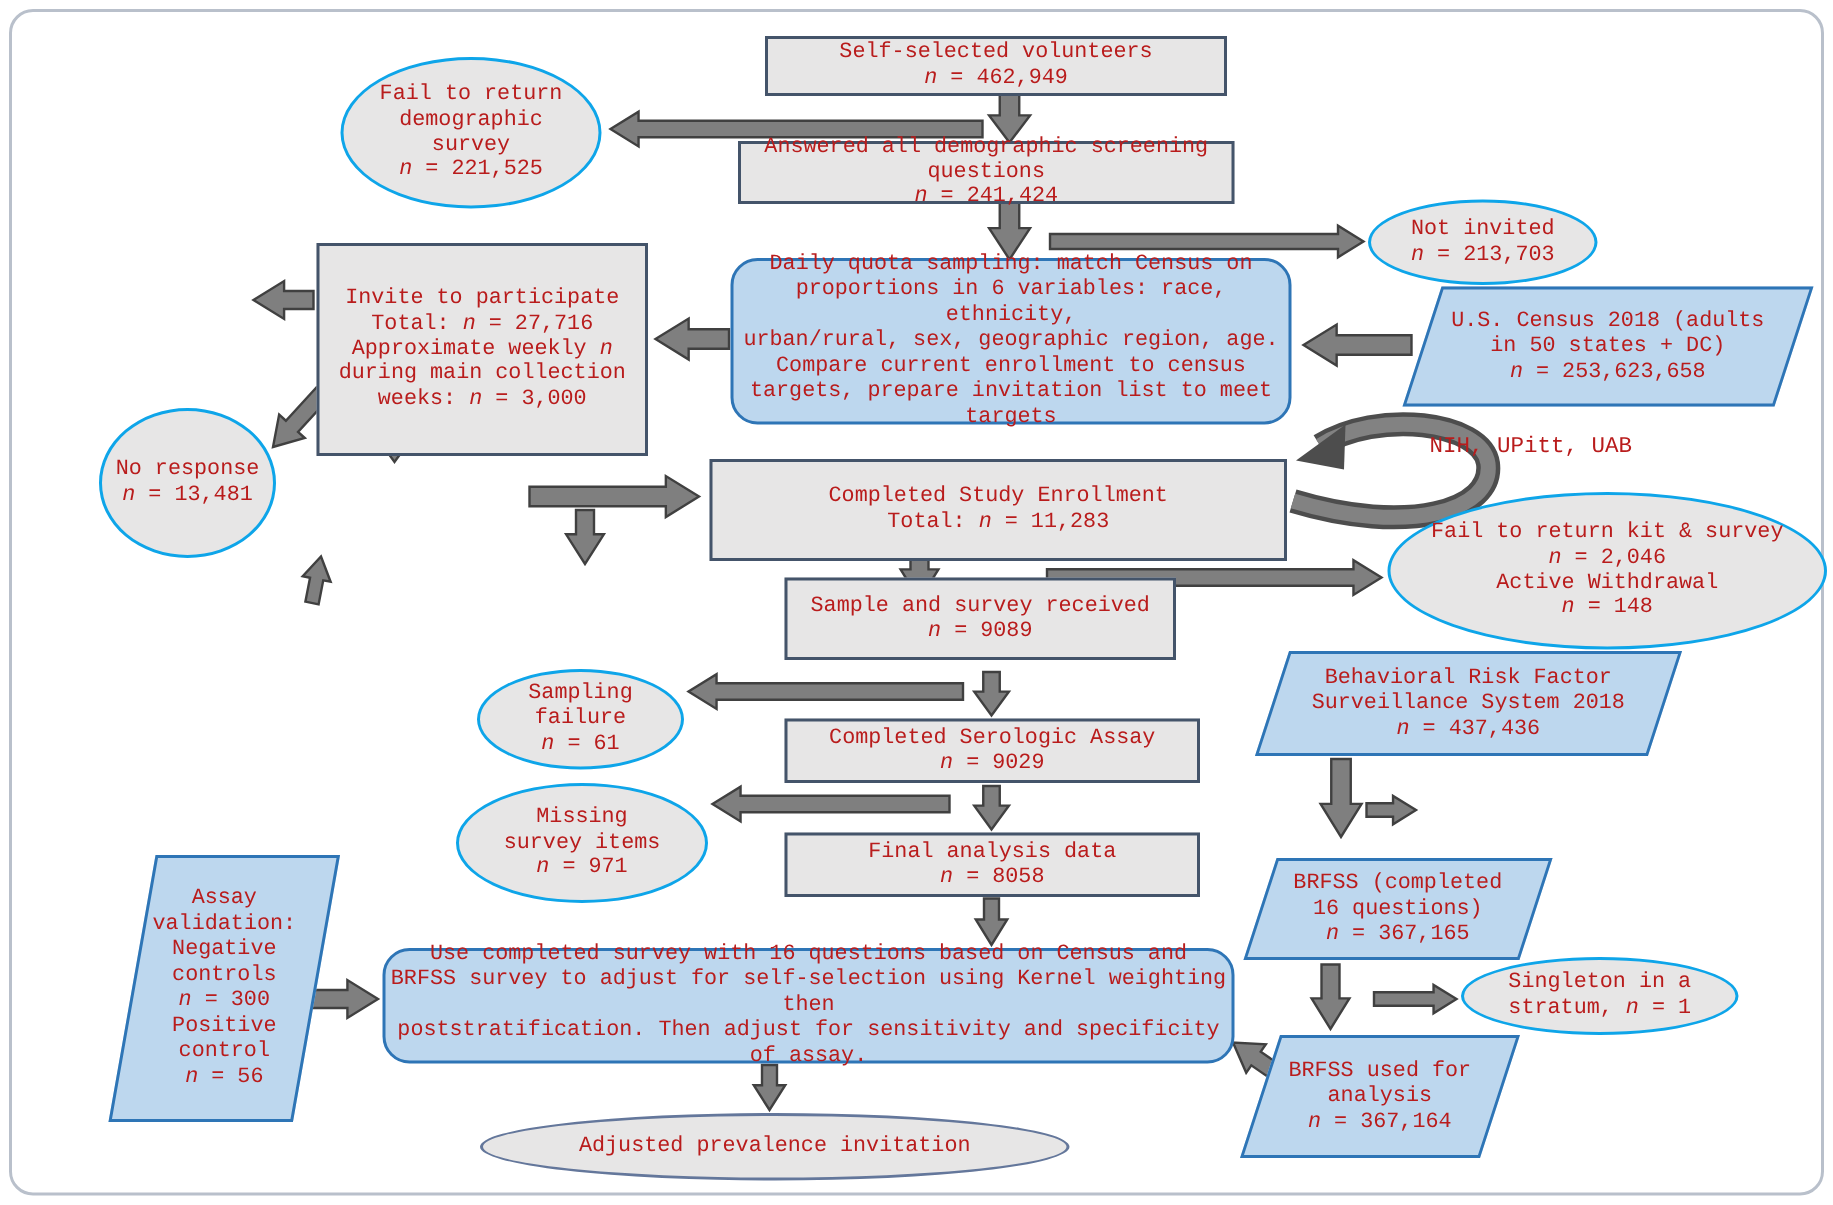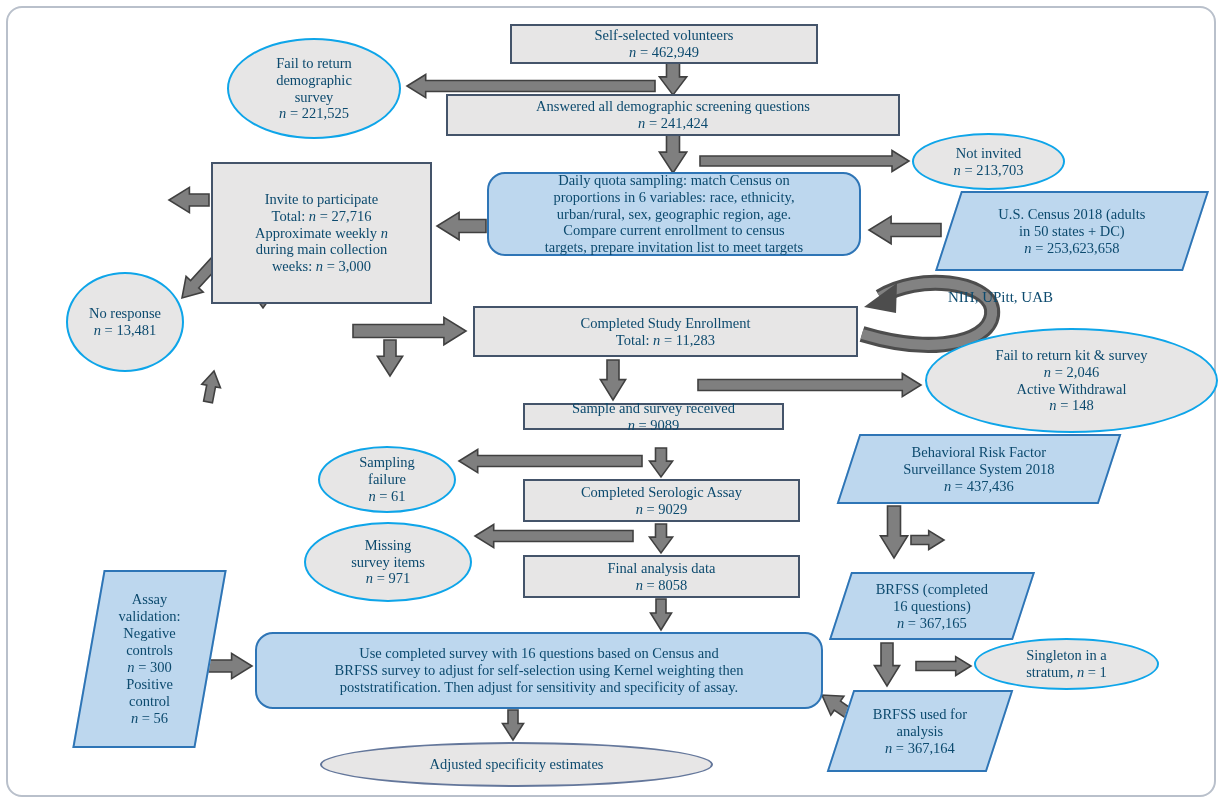--- a/index.html
+++ b/index.html
@@ -1,17 +1,17 @@
 <!DOCTYPE html>
 <html><head>
 <meta charset="utf-8">
 <style>
   html,body{margin:0;padding:0;background:#fff;}
   .canvas{position:relative;width:1222px;height:803px;background:#ffffff;
-          font-family:Liberation Serif, serif;color:#0c4a6e;overflow:hidden;}
+          font-family:Liberation Mono, monospace;color:#b91c1c;overflow:hidden;}
   .frame{position:absolute;left:6px;top:6px;width:1206px;height:787px;
          border:2px solid #b9c0cb;border-radius:16px;z-index:0;}
   #arrow-layer{position:absolute;left:0;top:0;z-index:1;}
   .node{position:absolute;display:flex;align-items:center;justify-content:center;
         text-align:center;box-sizing:border-box;z-index:2;font-size:14.5px;line-height:1.17;}
   .lbl{width:100%;}
   .lbl i{font-style:italic;}
   .rect{background:#e7e6e6;border:2px solid #44546a;}
   .blue-round{background:#bdd7ee;border:2px solid #2e75b6;border-radius:18px;}
   .ellipse{background:#e7e6e6;border:2px solid #0ea5e9;border-radius:50%;}
@@ -61,61 +61,61 @@
       </svg></div>
 
   <div class="node rect" style="left:510px;top:24px;width:308px;height:40px">
       <div class="lbl">Self-selected volunteers<br><i>n</i> = 462,949</div>
     </div>
 
   <div class="node ellipse" style="left:227px;top:38px;width:174px;height:101px">
       <div class="lbl">Fail to return<br>demographic<br>survey<br><i>n</i> = 221,525</div>
     </div>
 
-  <div class="node rect" style="left:446px;top:94px;width:454px;height:42px">
+  <div class="node rect" style="left:492px;top:94px;width:331px;height:42px">
       <div class="lbl">Answered all demographic screening questions<br><i>n</i> = 241,424</div>
     </div>
 
   <div class="node ellipse" style="left:912px;top:133px;width:153px;height:57px">
       <div class="lbl">Not invited<br><i>n</i> = 213,703</div>
     </div>
 
-  <div class="node blue-round" style="left:487px;top:172px;width:374px;height:84px">
+  <div class="node blue-round" style="left:487px;top:172px;width:374px;height:111px">
       <div class="lbl">Daily quota sampling: match Census on<br>proportions in 6 variables: race, ethnicity,<br>urban/rural, sex, geographic region, age.<br>Compare current enrollment to census<br>targets, prepare invitation list to meet targets</div>
     </div>
 
   <div class="node para skew18" style="left:948px;top:191px;width:248px;height:80px">
       <div class="lbl">U.S. Census 2018 (adults<br>in 50 states + DC)<br><i>n</i> = 253,623,658</div>
     </div>
 
   <div class="node rect" style="left:211px;top:162px;width:221px;height:142px">
       <div class="lbl">Invite to participate<br>Total: <i>n</i> = 27,716<br>Approximate weekly <i>n</i><br>during main collection<br>weeks: <i>n</i> = 3,000</div>
     </div>
 
 
   <div class="node ellipse" style="left:66px;top:272px;width:118px;height:100px">
       <div class="lbl">No response<br><i>n</i> = 13,481</div>
     </div>
 
 
-  <div class="node rect" style="left:473px;top:306px;width:385px;height:51px">
+  <div class="node rect" style="left:473px;top:306px;width:385px;height:68px">
       <div class="lbl">Completed Study Enrollment<br>Total: <i>n</i> = 11,283</div>
     </div>
 
   <div class="node plain-label" style="left:948px;top:288px;width:140px;height:20px;justify-content:flex-start">
-      <div class="lbl" style="text-align:left">NIH, UPitt, UAB</div>
+      <div class="lbl" style="text-align:right">NIH, UPitt, UAB</div>
     </div>
 
   <div class="node ellipse" style="left:925px;top:328px;width:293px;height:105px">
       <div class="lbl">Fail to return kit &amp; survey<br><i>n</i> = 2,046<br>Active Withdrawal<br><i>n</i> = 148</div>
     </div>
 
 
 
-  <div class="node rect" style="left:523px;top:403px;width:261px;height:27px">
+  <div class="node rect" style="left:523px;top:385px;width:261px;height:55px">
       <div class="lbl">Sample and survey received<br><i>n</i> = 9089</div>
     </div>
 
   <div class="node ellipse" style="left:318px;top:446px;width:138px;height:67px">
       <div class="lbl">Sampling<br>failure<br><i>n</i> = 61</div>
     </div>
 
   <div class="node rect" style="left:523px;top:479px;width:277px;height:43px">
       <div class="lbl">Completed Serologic Assay<br><i>n</i> = 9029</div>
     </div>
@@ -147,15 +147,15 @@
 
   <div class="node ellipse" style="left:974px;top:638px;width:185px;height:52px">
       <div class="lbl">Singleton in a<br>stratum, <i>n</i> = 1</div>
     </div>
 
   <div class="node para skew18" style="left:840px;top:690px;width:160px;height:82px">
       <div class="lbl">BRFSS used for<br>analysis<br><i>n</i> = 367,164</div>
     </div>
 
   <div class="node ellipse blueish" style="left:320px;top:742px;width:393px;height:45px">
-      <div class="lbl">Adjusted specificity estimates</div>
+      <div class="lbl">Adjusted prevalence invitation</div>
     </div>
 </div>
 
 </body></html>

